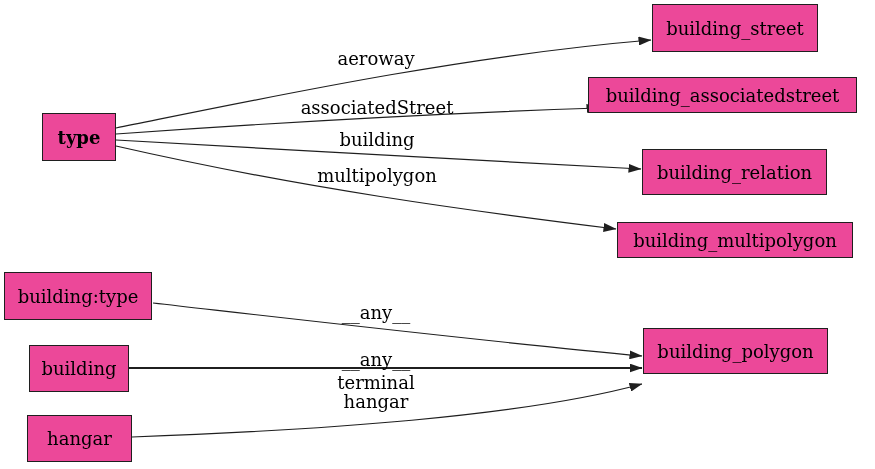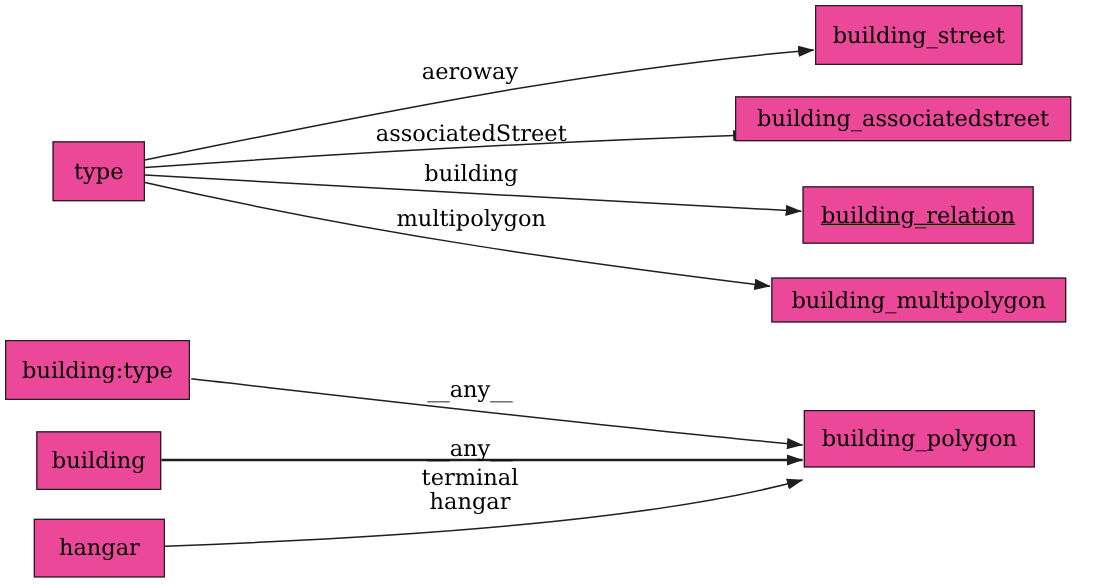--- a/index.html
+++ b/index.html
@@ -62,30 +62,30 @@
         <path d="M116,128 C260,99 460,56 651,40" class="edge" marker-end="url(#arrowhead)"></path>
         <path d="M116,134 C270,123 450,113 599,108" class="edge" marker-end="url(#arrowhead)"></path>
         <path d="M116,140 C290,150 470,160 641,169" class="edge" marker-end="url(#arrowhead)"></path>
         <path d="M116,146 C300,188 470,211 616,229" class="edge" marker-end="url(#arrowhead)"></path>
         <path d="M153,303 C320,322 500,343 642,356" class="edge" marker-end="url(#arrowhead)"></path>
         <path d="M129,368 L642,368" class="edge thick" marker-end="url(#arrowhead)"></path>
         <path d="M132,437 C320,430 520,417 642,384" class="edge" marker-end="url(#arrowhead)"></path>
       </g>
   </svg>
   <div>
-      <div class="node" style="left: 42px; top: 113px; width: 74px; height: 48px;">
+      <div class="node" style="left: 42px; top: 113px; width: 74px; height: 48px; font-weight: bold;">
         <span>type</span>
       </div>
       <div class="node" style="left: 652px; top: 4px; width: 166px; height: 48px;">
         <span>building_street</span>
       </div>
       <div class="node" style="left: 588px; top: 77px; width: 269px; height: 36px;">
         <span>building_associatedstreet</span>
       </div>
-      <div class="node" style="left: 642px; top: 149px; width: 185px; height: 46px; text-decoration: underline;">
+      <div class="node" style="left: 642px; top: 149px; width: 185px; height: 46px;">
         <span>building_relation</span>
       </div>
       <div class="node" style="left: 617px; top: 222px; width: 236px; height: 36px;">
         <span>building_multipolygon</span>
       </div>
       <div class="node" style="left: 4px; top: 272px; width: 148px; height: 48px;">
         <span>building:type</span>
       </div>
       <div class="node" style="left: 29px; top: 345px; width: 100px; height: 47px;">
         <span>building</span>

